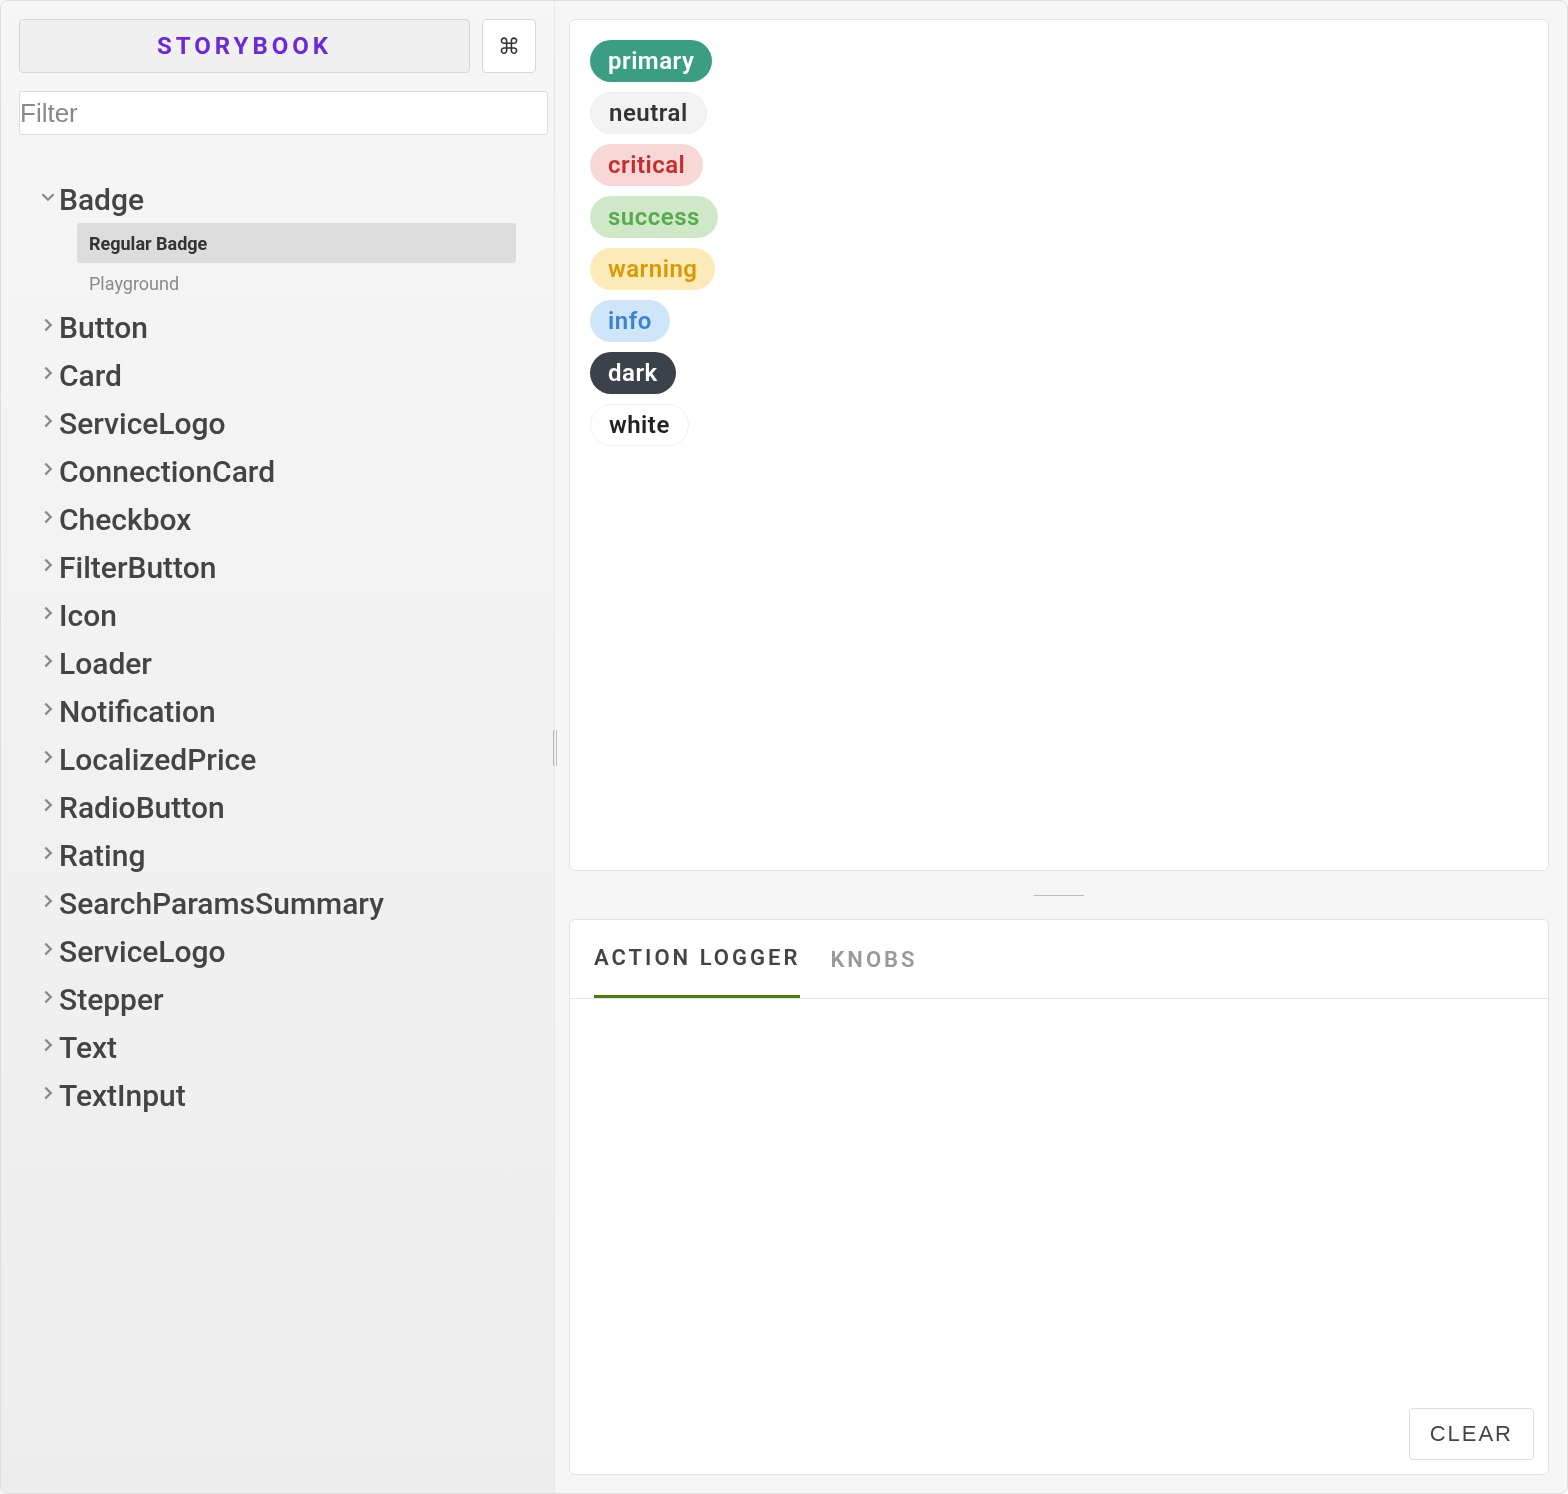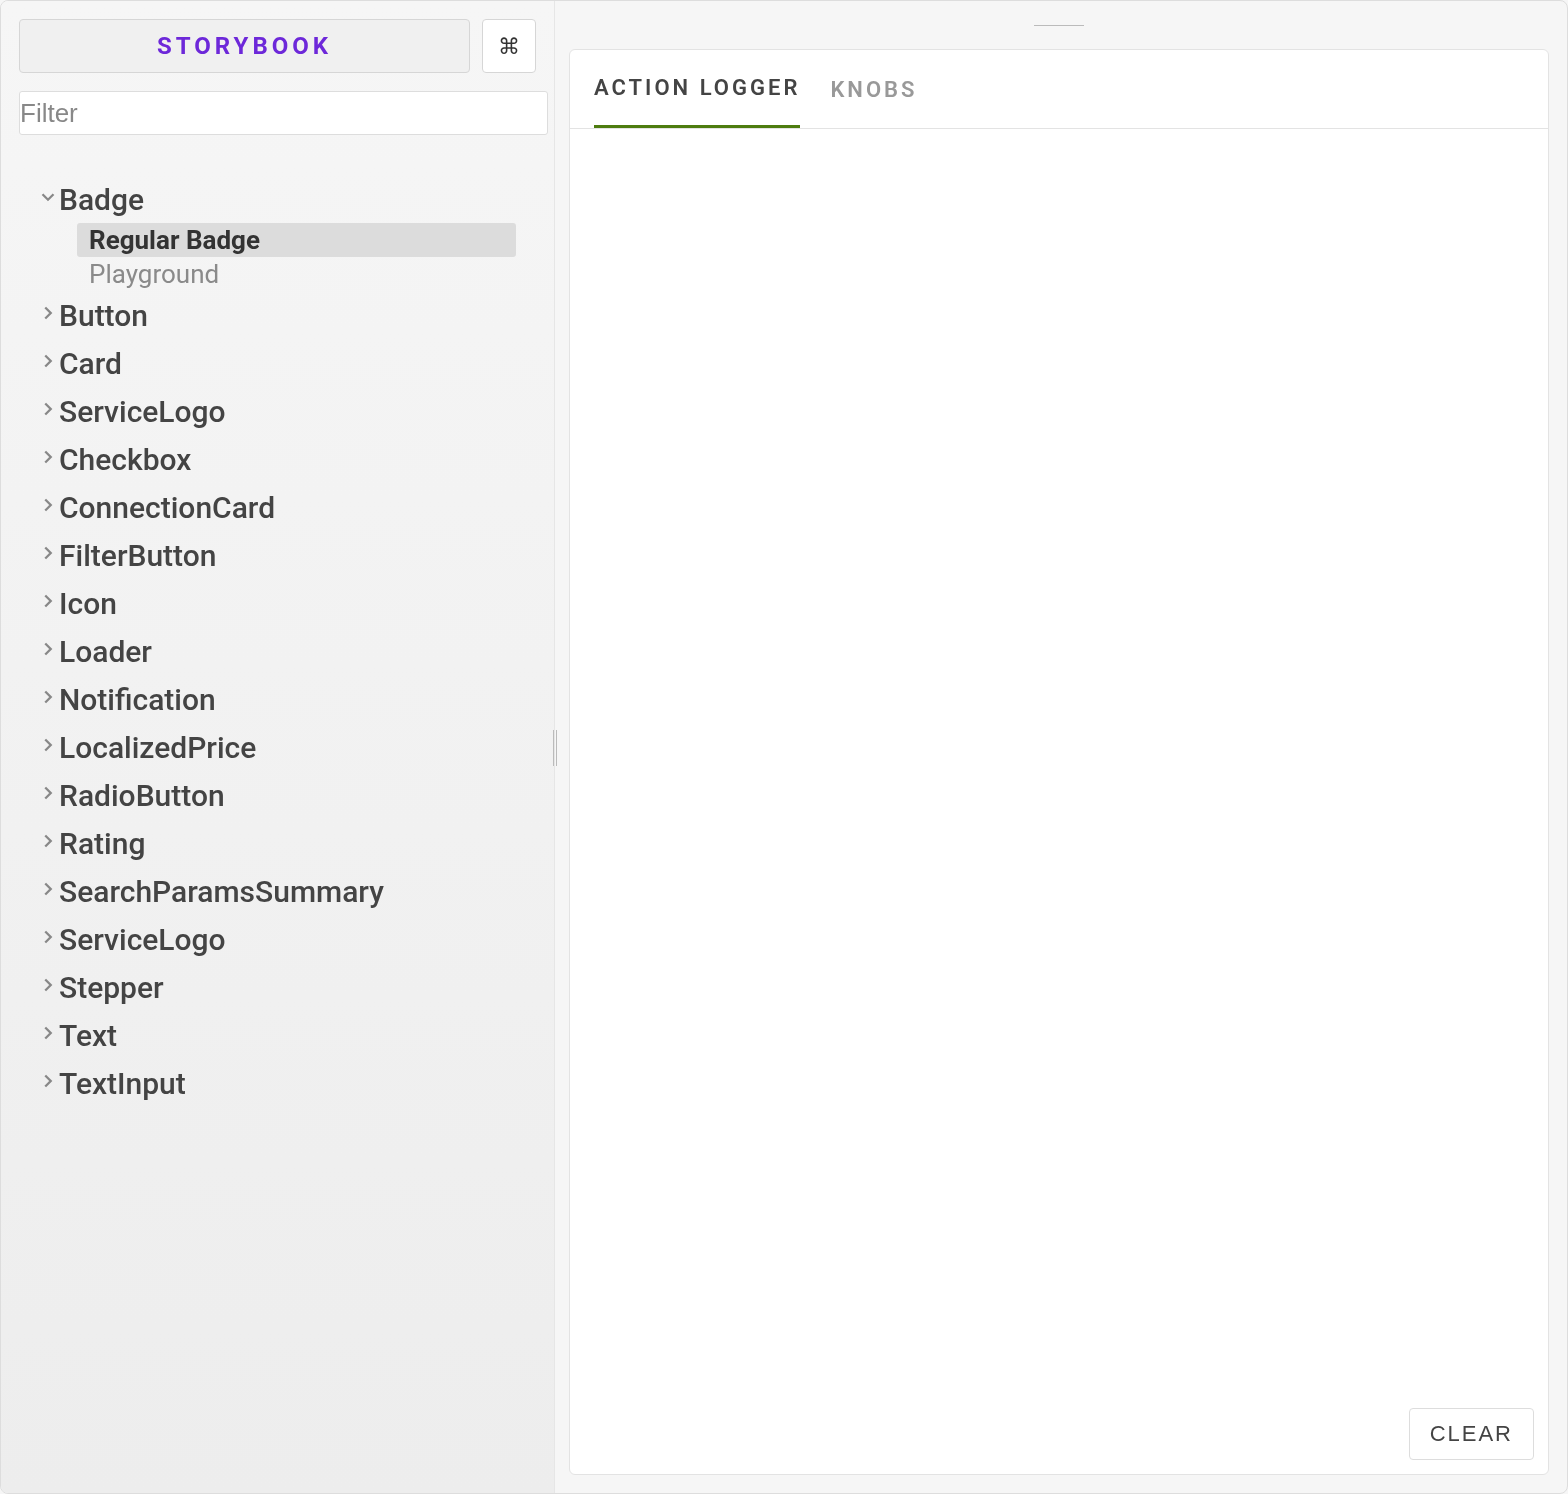--- a/index.html
+++ b/index.html
@@ -91,26 +91,26 @@
     .tree-label {
       font-size: 30px;
       color: #444;
       font-weight: 500;
     }
     .sub {
       margin-left: 40px;
       margin-right: 20px;
     }
     .sub-row {
-      height: 34px;
+      height: 40px;
       display: flex;
       align-items: center;
       padding-left: 12px;
       border-radius: 3px;
-      font-size: 26px;
+      font-size: 18px;
       cursor: pointer;
     }
     .sub-row.active {
       background: #dcdcdc;
       font-weight: 700;
       color: #333;
     }
     .sub-row.inactive { color: #8a8a8a; }
     .resizer {
       position: absolute;
@@ -255,27 +255,27 @@
           <div class="tree-row">
             <span class="icon"><svg viewBox="0 0 24 24">
                 <polyline points="9 6 15 12 9 18"></polyline>
               </svg></span>
             <span class="tree-label">ServiceLogo</span>
           </div>
           <div class="tree-row">
             <span class="icon"><svg viewBox="0 0 24 24">
                 <polyline points="9 6 15 12 9 18"></polyline>
               </svg></span>
+            <span class="tree-label">ConnectionCard</span>
+          </div>
+          <div class="tree-row">
+            <span class="icon"><svg viewBox="0 0 24 24">
+                <polyline points="9 6 15 12 9 18"></polyline>
+              </svg></span>
             <span class="tree-label">Checkbox</span>
-          </div>
-          <div class="tree-row">
-            <span class="icon"><svg viewBox="0 0 24 24">
-                <polyline points="9 6 15 12 9 18"></polyline>
-              </svg></span>
-            <span class="tree-label">ConnectionCard</span>
           </div>
           <div class="tree-row">
             <span class="icon"><svg viewBox="0 0 24 24">
                 <polyline points="9 6 15 12 9 18"></polyline>
               </svg></span>
             <span class="tree-label">FilterButton</span>
           </div>
           <div class="tree-row">
             <span class="icon"><svg viewBox="0 0 24 24">
                 <polyline points="9 6 15 12 9 18"></polyline>
@@ -345,20 +345,30 @@
         </div>
     </div>
   </aside>
 
   <div class="resizer">
       <div></div>
       <div></div>
     </div>
 
   <main class="main">
+    <section class="preview" id="preview">
+        <span class="badge badge-primary">primary</span>
+        <span class="badge badge-neutral">neutral</span>
+        <span class="badge badge-critical">critical</span>
+        <span class="badge badge-success">success</span>
+        <span class="badge badge-warning">warning</span>
+        <span class="badge badge-info">info</span>
+        <span class="badge badge-dark">dark</span>
+        <span class="badge badge-white">white</span>
+      </section>
 
     <div class="hsplit">
       <div></div>
     </div>
 
     <section class="bottom-panel">
       <div class="tabs" id="tabs">
           <div class="tab active">ACTION LOGGER</div>
           <div class="tab">KNOBS</div>
         </div>

